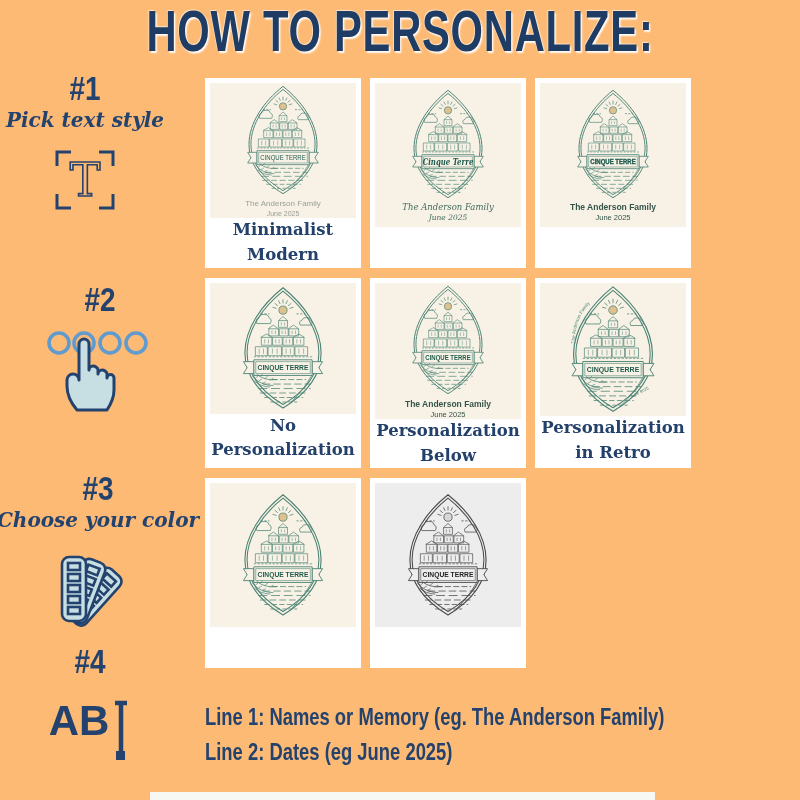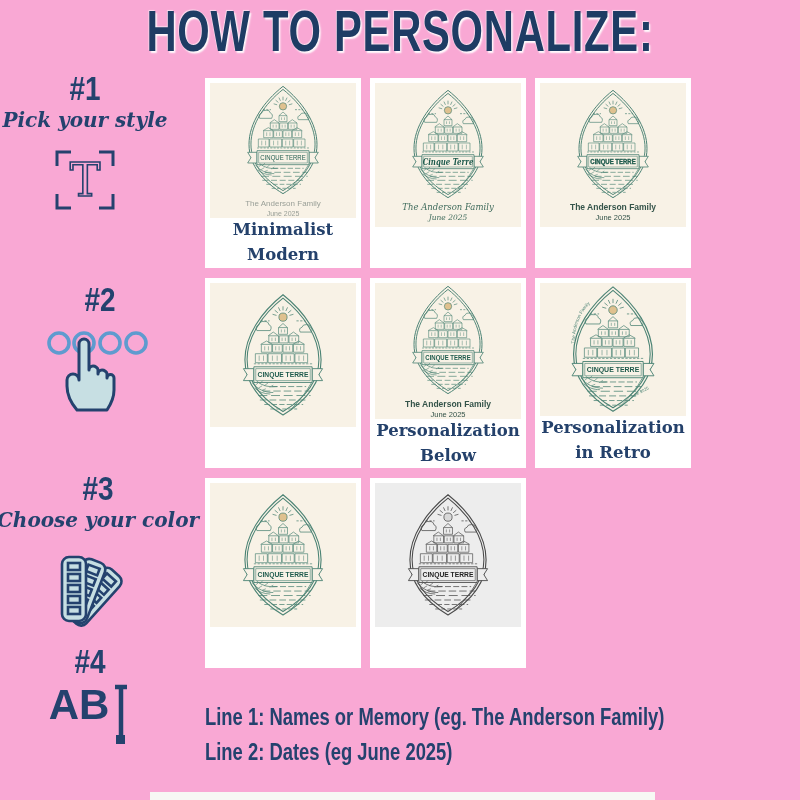--- a/index.html
+++ b/index.html
@@ -1,30 +1,30 @@
 <!DOCTYPE html>
 <html><head>
 <meta charset="utf-8">
 <style>
   html,body{margin:0;padding:0;}
-  .canvas{position:relative;width:800px;height:800px;background:#f9a8d4;overflow:hidden;
+  .canvas{position:relative;width:800px;height:800px;background:#fdba74;overflow:hidden;
           font-family:"Liberation Sans",sans-serif;}
   
   .title{position:absolute;top:2px;left:0;width:800px;text-align:center;
          font-weight:bold;font-size:58px;line-height:1.0;color:#1e3c64;
          transform:scaleX(0.72);letter-spacing:1px;
          text-shadow:2px 2px 2px rgba(255,255,255,0.95), -1px -1px 1px rgba(255,255,255,0.6);
          white-space:nowrap;}
   
   .step{position:absolute;display:flex;flex-direction:column;align-items:center;color:#24426e;}
   .step-num{font-size:34px;font-weight:bold;transform:scaleX(0.82);line-height:1.1;}
   .step-label{font-family:"DejaVu Serif",serif;font-style:italic;font-weight:bold;
               font-size:20px;line-height:1.3;white-space:nowrap;}
   .icon-slot{margin-top:10px;display:flex;align-items:center;justify-content:center;}
-  .ab-row{display:flex;align-items:flex-start;gap:2px;}
+  .ab-row{display:flex;align-items:flex-start;gap:2px;margin-top:16px;}
   .ab-txt{font-size:42px;font-weight:bold;color:#24426e;line-height:1;letter-spacing:0px;}
   
   .grid{position:absolute;left:205px;top:78px;display:grid;
         grid-template-columns:repeat(3,156px);grid-auto-rows:190px;
         column-gap:9px;row-gap:10px;}
   .card{background:#ffffff;padding:5px;box-sizing:border-box;display:flex;flex-direction:column;}
   .card-img{height:144px;background:#f8f2e6;display:flex;flex-direction:column;
             align-items:center;justify-content:center;}
   .card.gray .card-img{background:#ededed;}
   .badge{display:block;height:auto;}
@@ -41,21 +41,21 @@
 </style>
 </head>
 <body>
 
 <div class="canvas">
 
   <div class="title">HOW TO PERSONALIZE:</div>
 
   <div class="step" style="top:70px;left:0;width:170px;">
     <div class="step-num">#1</div>
-    <div class="step-label">Pick your style</div>
+    <div class="step-label">Pick text style</div>
     <div class="icon-slot">
         <svg width="74" height="74" viewBox="0 0 74 74" fill="none">
     <path d="M9 23 V9 H23 M51 9 H65 V23 M9 51 V65 H23 M51 65 H65 V51" stroke="#24426e" stroke-width="3"></path>
     <text x="37" y="53" text-anchor="middle" font-family="'DejaVu Serif',serif" font-size="46" fill="none" stroke="#24426e" stroke-width="1.6">T</text>
         </svg>
       </div>
   </div>
 
   <div class="step" style="top:281px;left:0;width:200px;">
     <div class="step-num">#2</div>
@@ -286,20 +286,21 @@
   <path d="M60 128H106" stroke-dasharray="8 3"></path>
   <path d="M48 134H112" stroke-dasharray="10 4"></path>
   <path d="M42 140H112" stroke-dasharray="12 5"></path>
   <path d="M44 146H108" stroke-dasharray="9 4"></path>
   <path d="M50 152H102" stroke-dasharray="7 3"></path>
   <path d="M58 158H94" stroke-dasharray="5 3"></path>
 </g>
 
 </svg>
         </div>
+        <div class="card-label">No Personalization</div>
       </div>
       <div class="card">
         <div class="card-img">
           <svg class="badge" style="width:100px" viewBox="0 0 150 172" fill="none" xmlns="http://www.w3.org/2000/svg">
 <g stroke="#4b8374" stroke-width="1.5">
               <path d="M75 5C104 28 126 60 126 92C126 125 103 149 75 166C47 149 24 125 24 92C24 60 46 28 75 5Z"></path>
               <path d="M75 5C104 28 126 60 126 92C126 125 103 149 75 166C47 149 24 125 24 92C24 60 46 28 75 5Z" transform="translate(75 86) scale(0.943) translate(-75 -86)"></path>
             </g>
 <g stroke="#4b8374" stroke-width="1">
   <path d="M45 40h12M93 40h12" stroke-dasharray="3 2"></path>

